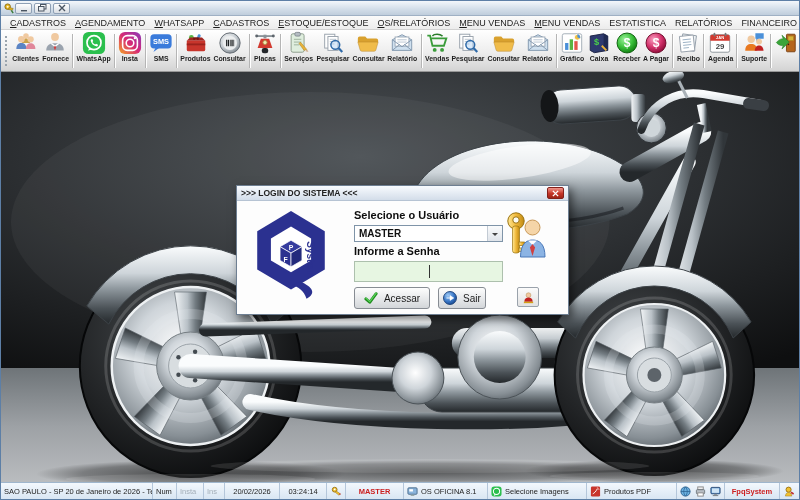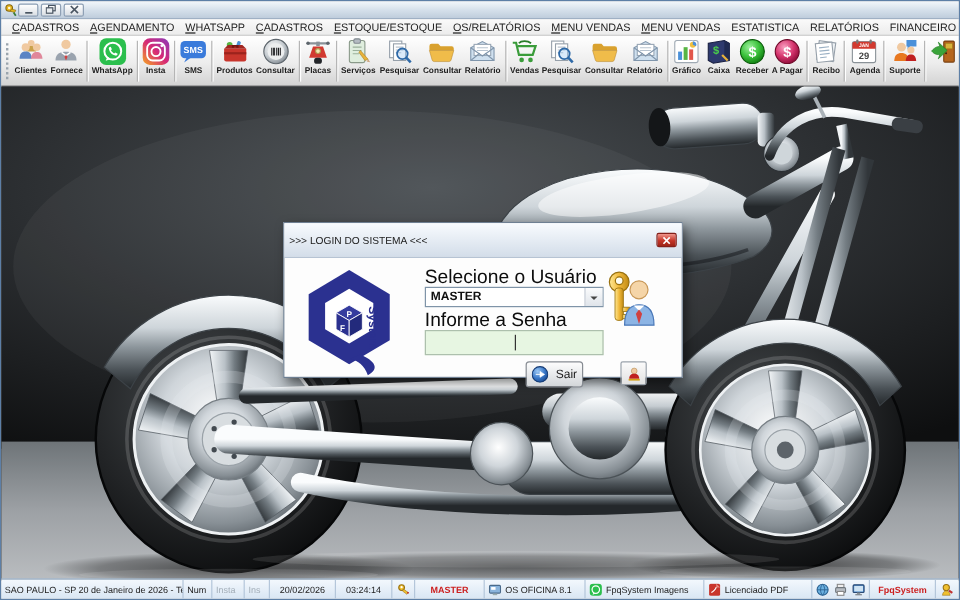--- a/index.html
+++ b/index.html
@@ -25,24 +25,24 @@
   .tb-btn svg{width:24px;height:24px;flex:0 0 auto}
   .tb-lbl{white-space:nowrap;line-height:8px;font-weight:bold;transform:scale(.92);transform-origin:center top}
   .tb-sep{width:1px;background:#b5b5b5;margin:3px 2px;box-shadow:1px 0 0 #fff}
 
   
   .client{position:absolute;top:71px;left:0;width:798px;height:412px;background:#1a1b1d}
   .scene{display:block;width:100%;height:100%}
 
   
   .dialog{position:absolute;left:235px;top:113px;width:333px;height:130px;background:#fdfdfd;border:1px solid #6e7f92;box-shadow:3px 4px 9px rgba(0,0,0,.55)}
-  .dlg-title{height:15px;background:linear-gradient(#f8fbfe,#d3dde9);border-bottom:1px solid #b6c3d3;display:flex;align-items:center;padding:14px 4px;font-size:8.5px;color:#222;font-weight:normal}
+  .dlg-title{height:15px;background:linear-gradient(#f8fbfe,#d3dde9);border-bottom:1px solid #b6c3d3;display:flex;align-items:center;padding:0 4px;font-size:8.5px;color:#222;font-weight:bold}
   .dlg-close{margin-left:auto;width:17px;height:12px;background:linear-gradient(#f0968c,#c53528 55%,#9e2417);border:1px solid #84201a;border-radius:2px;display:flex;align-items:center;justify-content:center}
   .dlg-body{position:relative;height:114px}
-  .dlg-label{position:absolute;left:117px;font-weight:normal;font-size:16px;color:#0d0d0d;white-space:nowrap}
+  .dlg-label{position:absolute;left:117px;font-weight:bold;font-size:11px;color:#0d0d0d;white-space:nowrap}
   .combo{position:absolute;left:117px;top:24px;width:149px;height:17px;border:1px solid #7f94a8;background:#fff;display:flex;align-items:center;font-size:10px;font-weight:bold;color:#111;padding-left:4px}
   .combo-arrow{margin-left:auto;width:15px;height:100%;border-left:1px solid #c3cbd4;background:linear-gradient(#fafbfc,#dfe4ea);display:flex;align-items:center;justify-content:center}
   .combo-arrow::after{content:"";border:3.5px solid transparent;border-top-color:#444;margin-top:4px}
   .pwd{position:absolute;left:117px;top:60px;width:149px;height:21px;background:#e7f6e2;border:1px solid #adc0ad}
   .caret{position:absolute;left:50%;top:3px;bottom:3px;width:1px;background:#333}
   .dlg-btn{position:absolute;top:86px;height:22px;border:1px solid #878c93;border-radius:3px;background:linear-gradient(#fdfdfd,#e6e8ea 55%,#d3d6d9);display:flex;align-items:center;justify-content:center;gap:6px;font-size:10px;color:#1b1b1b;cursor:default}
   .btn-access{left:117px;width:76px}
   .btn-exit{left:201px;width:48px}
   .keyuser{position:absolute;left:268px;top:10px;width:42px;height:48px}
   .minibtn{position:absolute;left:280px;top:86px;width:22px;height:20px;border:1px solid #9aa2ab;border-radius:2px;background:linear-gradient(#fbfbfb,#e2e2e2);display:flex;align-items:center;justify-content:center}
@@ -594,20 +594,27 @@
           <span>MASTER</span>
           <span class="combo-arrow"></span>
         </div>
 
         <span class="dlg-label" style="top:44px">Informe a Senha</span>
 
         <div class="pwd">
           <span class="caret"></span>
         </div>
 
+        <div class="dlg-btn btn-access">
+          <svg width="14" height="12" viewBox="0 0 16 14">
+            <path d="M2 8l4.5 4L14 2" fill="none" stroke="#1f8c1f" stroke-width="3.4" stroke-linecap="round" stroke-linejoin="round"></path>
+            <path d="M2 7.2l4.5 4L14 1.4" fill="none" stroke="#5ad45a" stroke-width="1.4" stroke-linecap="round" stroke-linejoin="round"></path>
+          </svg>
+          <span>Acessar</span>
+        </div>
 
         <div class="dlg-btn btn-exit">
           <svg width="14" height="14" viewBox="0 0 16 16">
             <defs>
                 <radialGradient id="g-blu" cx="35%" cy="30%" r="75%">
               <stop offset="0" stop-color="#9cc8f4"></stop>
                   <stop offset=".6" stop-color="#3a78c8"></stop>
                   <stop offset="1" stop-color="#1a4a90"></stop>
             </radialGradient>
               </defs>
@@ -671,29 +678,29 @@
           <rect x="4" y="9.5" width="4" height="1.4" fill="#9aa"></rect>
         </svg>
       <span>OS OFICINA 8.1</span>
     </span>
     <span class="sb-seg" style="width:99px">
       <svg width="11" height="11" viewBox="0 0 12 12">
           <rect x=".5" y=".5" width="11" height="11" rx="3" fill="#2bbf4d"></rect>
           <circle cx="6" cy="5.8" r="3.4" fill="none" stroke="#fff" stroke-width="1.1"></circle>
           <path d="M3 10.5l1-2 1.4 1.2z" fill="#fff"></path>
         </svg>
-      <span>FpqSystem Imagens</span>
+      <span>Selecione Imagens</span>
     </span>
     <span class="sb-seg" style="width:90px">
       <svg width="11" height="11" viewBox="0 0 12 12">
           <rect x="1" y=".5" width="10" height="11" rx="1.5" fill="#c8352c"></rect>
           <path d="M7.5.5l3.5 3.5h-3.5z" fill="#e88a80"></path>
           <path d="M3 8.5c1.5-.5 4-3 4.5-5" stroke="#fff" fill="none" stroke-width="1"></path>
         </svg>
-      <span>Licenciado PDF</span>
+      <span>Produtos PDF</span>
     </span>
     <span class="sb-seg" style="width:48px;gap:4px">
       <svg width="11" height="11" viewBox="0 0 12 12">
           <circle cx="6" cy="6" r="5" fill="#6ab0e0" stroke="#2a6090"></circle>
           <path d="M1 6h10M6 1c2.5 2.5 2.5 7.5 0 10C3.5 8.5 3.5 3.5 6 1z" fill="none" stroke="#2a6090" stroke-width=".8"></path>
         </svg>
       <svg width="11" height="11" viewBox="0 0 12 12">
           <rect x="3" y="1" width="6" height="3" fill="#eee" stroke="#888"></rect>
           <rect x="1.5" y="4" width="9" height="4.5" rx="1" fill="#b8bec4" stroke="#70787e"></rect>
           <rect x="3" y="7.5" width="6" height="3.5" fill="#fff" stroke="#888"></rect>

